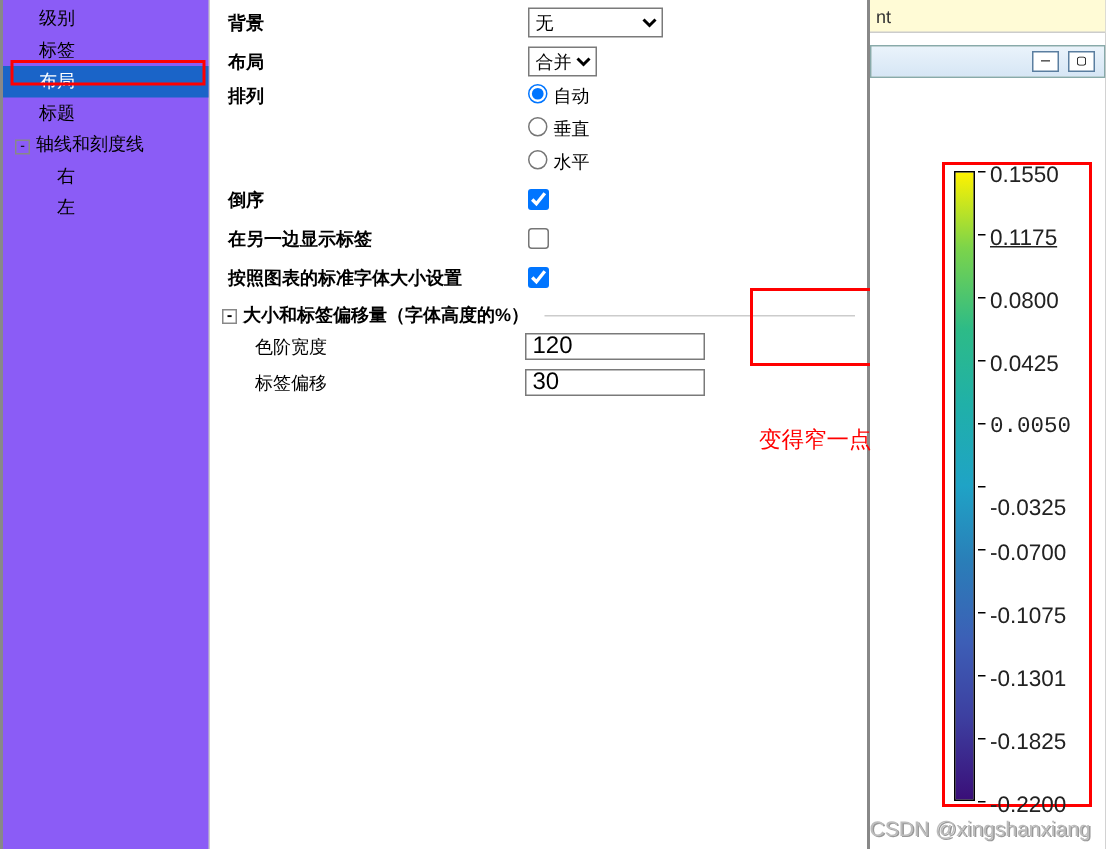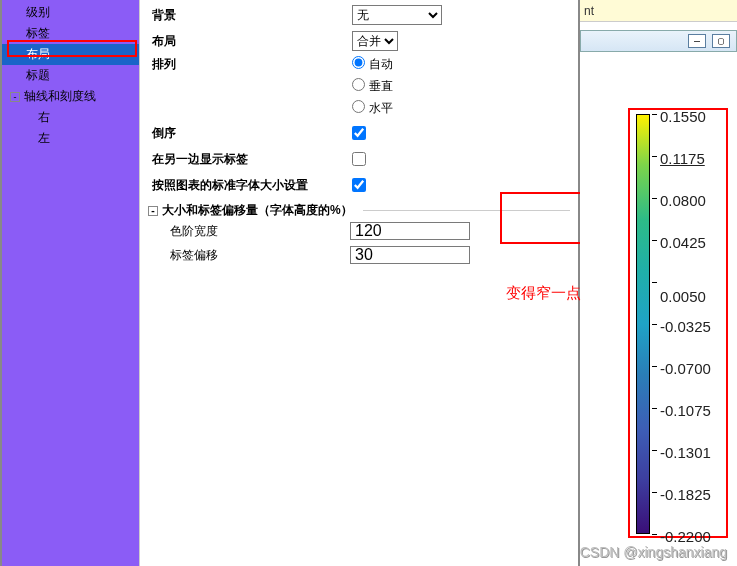--- a/index.html
+++ b/index.html
@@ -138,23 +138,23 @@
   <div id="ticks"></div>
 <div class="tick" style="top: 4px;"></div>
     <div class="tlabel" style="top: -2px;">0.1550</div>
     <div class="tick" style="top: 46px;"></div>
     <div class="tlabel" style="top: 40px; text-decoration: underline;">0.1175</div>
     <div class="tick" style="top: 88px;"></div>
     <div class="tlabel" style="top: 82px;">0.0800</div>
     <div class="tick" style="top: 130px;"></div>
     <div class="tlabel" style="top: 124px;">0.0425</div>
     <div class="tick" style="top: 172px;"></div>
-    <div class="tlabel" style="top: 178px;">0.0050</div>
+    <div class="tlabel" style="top: 166px; font-family: Liberation Mono, monospace;">0.0050</div>
     <div class="tick" style="top: 214px;"></div>
-    <div class="tlabel" style="top: 208px;">-0.0325</div>
+    <div class="tlabel" style="top: 220px;">-0.0325</div>
     <div class="tick" style="top: 256px;"></div>
     <div class="tlabel" style="top: 250px;">-0.0700</div>
     <div class="tick" style="top: 298px;"></div>
     <div class="tlabel" style="top: 292px;">-0.1075</div>
     <div class="tick" style="top: 340px;"></div>
     <div class="tlabel" style="top: 334px;">-0.1301</div>
     <div class="tick" style="top: 382px;"></div>
     <div class="tlabel" style="top: 376px;">-0.1825</div>
     <div class="tick" style="top: 424px;"></div>
     <div class="tlabel" style="top: 418px;">-0.2200</div>

